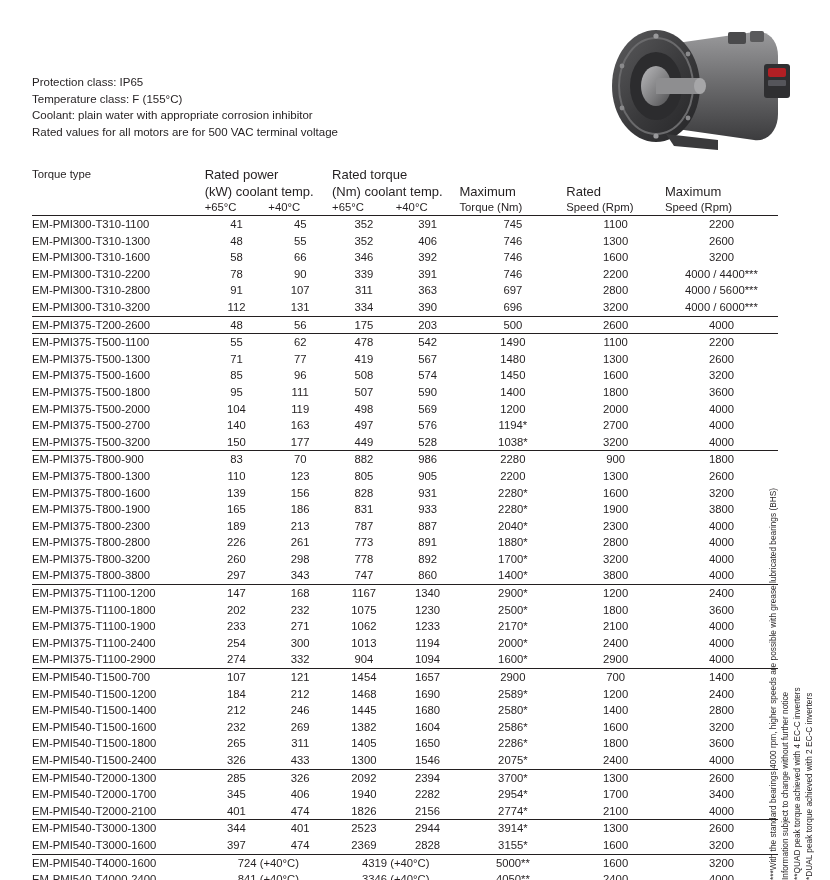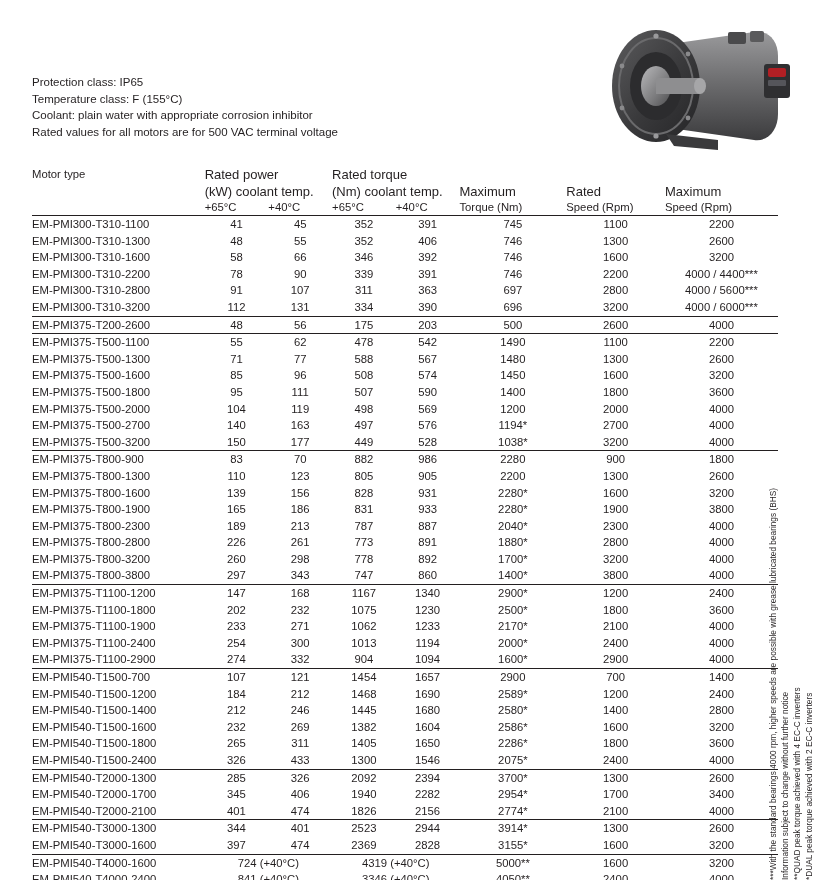--- a/index.html
+++ b/index.html
@@ -168,21 +168,21 @@
         <col class="col-num">
         <col class="col-num">
         <col class="col-num">
         <col class="col-num">
         <col class="col-wide">
         <col class="col-wide2">
         <col class="col-wide3">
       </colgroup>
       <thead>
         <tr>
-          <th rowspan="3" style="vertical-align:top;padding-top:0;">Motor type</th>
+          <th rowspan="3" style="vertical-align:top;padding-top:0;">Torque type</th>
           <th colspan="2" class="grp-label hdr-cell">Rated power</th>
           <th colspan="2" class="grp-label hdr-cell">Rated torque</th>
           <th rowspan="2" class="col-wide hdr-cell" style="text-align:left;">Maximum</th>
           <th rowspan="2" class="col-wide2 hdr-cell" style="text-align:left;">Rated</th>
           <th rowspan="2" class="col-wide3 hdr-cell" style="text-align:left;">Maximum</th>
         </tr>
         <tr>
           <th colspan="2" class="grp-label hdr-cell">(kW) coolant temp.</th>
           <th colspan="2" class="grp-label hdr-cell">(Nm) coolant temp.</th>
         </tr>
@@ -274,21 +274,21 @@
             <td class="col-num">478</td>
             <td class="col-num">542</td>
             <td class="col-wide">1490</td>
             <td class="col-wide2">1100</td>
             <td class="col-wide3">2200</td>
           </tr>
           <tr>
             <td class="col-type">EM-PMI375-T500-1300</td>
             <td class="col-num">71</td>
             <td class="col-num">77</td>
-            <td class="col-num">588</td>
+            <td class="col-num">419</td>
             <td class="col-num">567</td>
             <td class="col-wide">1480</td>
             <td class="col-wide2">1300</td>
             <td class="col-wide3">2600</td>
           </tr>
           <tr>
             <td class="col-type">EM-PMI375-T500-1600</td>
             <td class="col-num">85</td>
             <td class="col-num">96</td>
             <td class="col-num">508</td>

